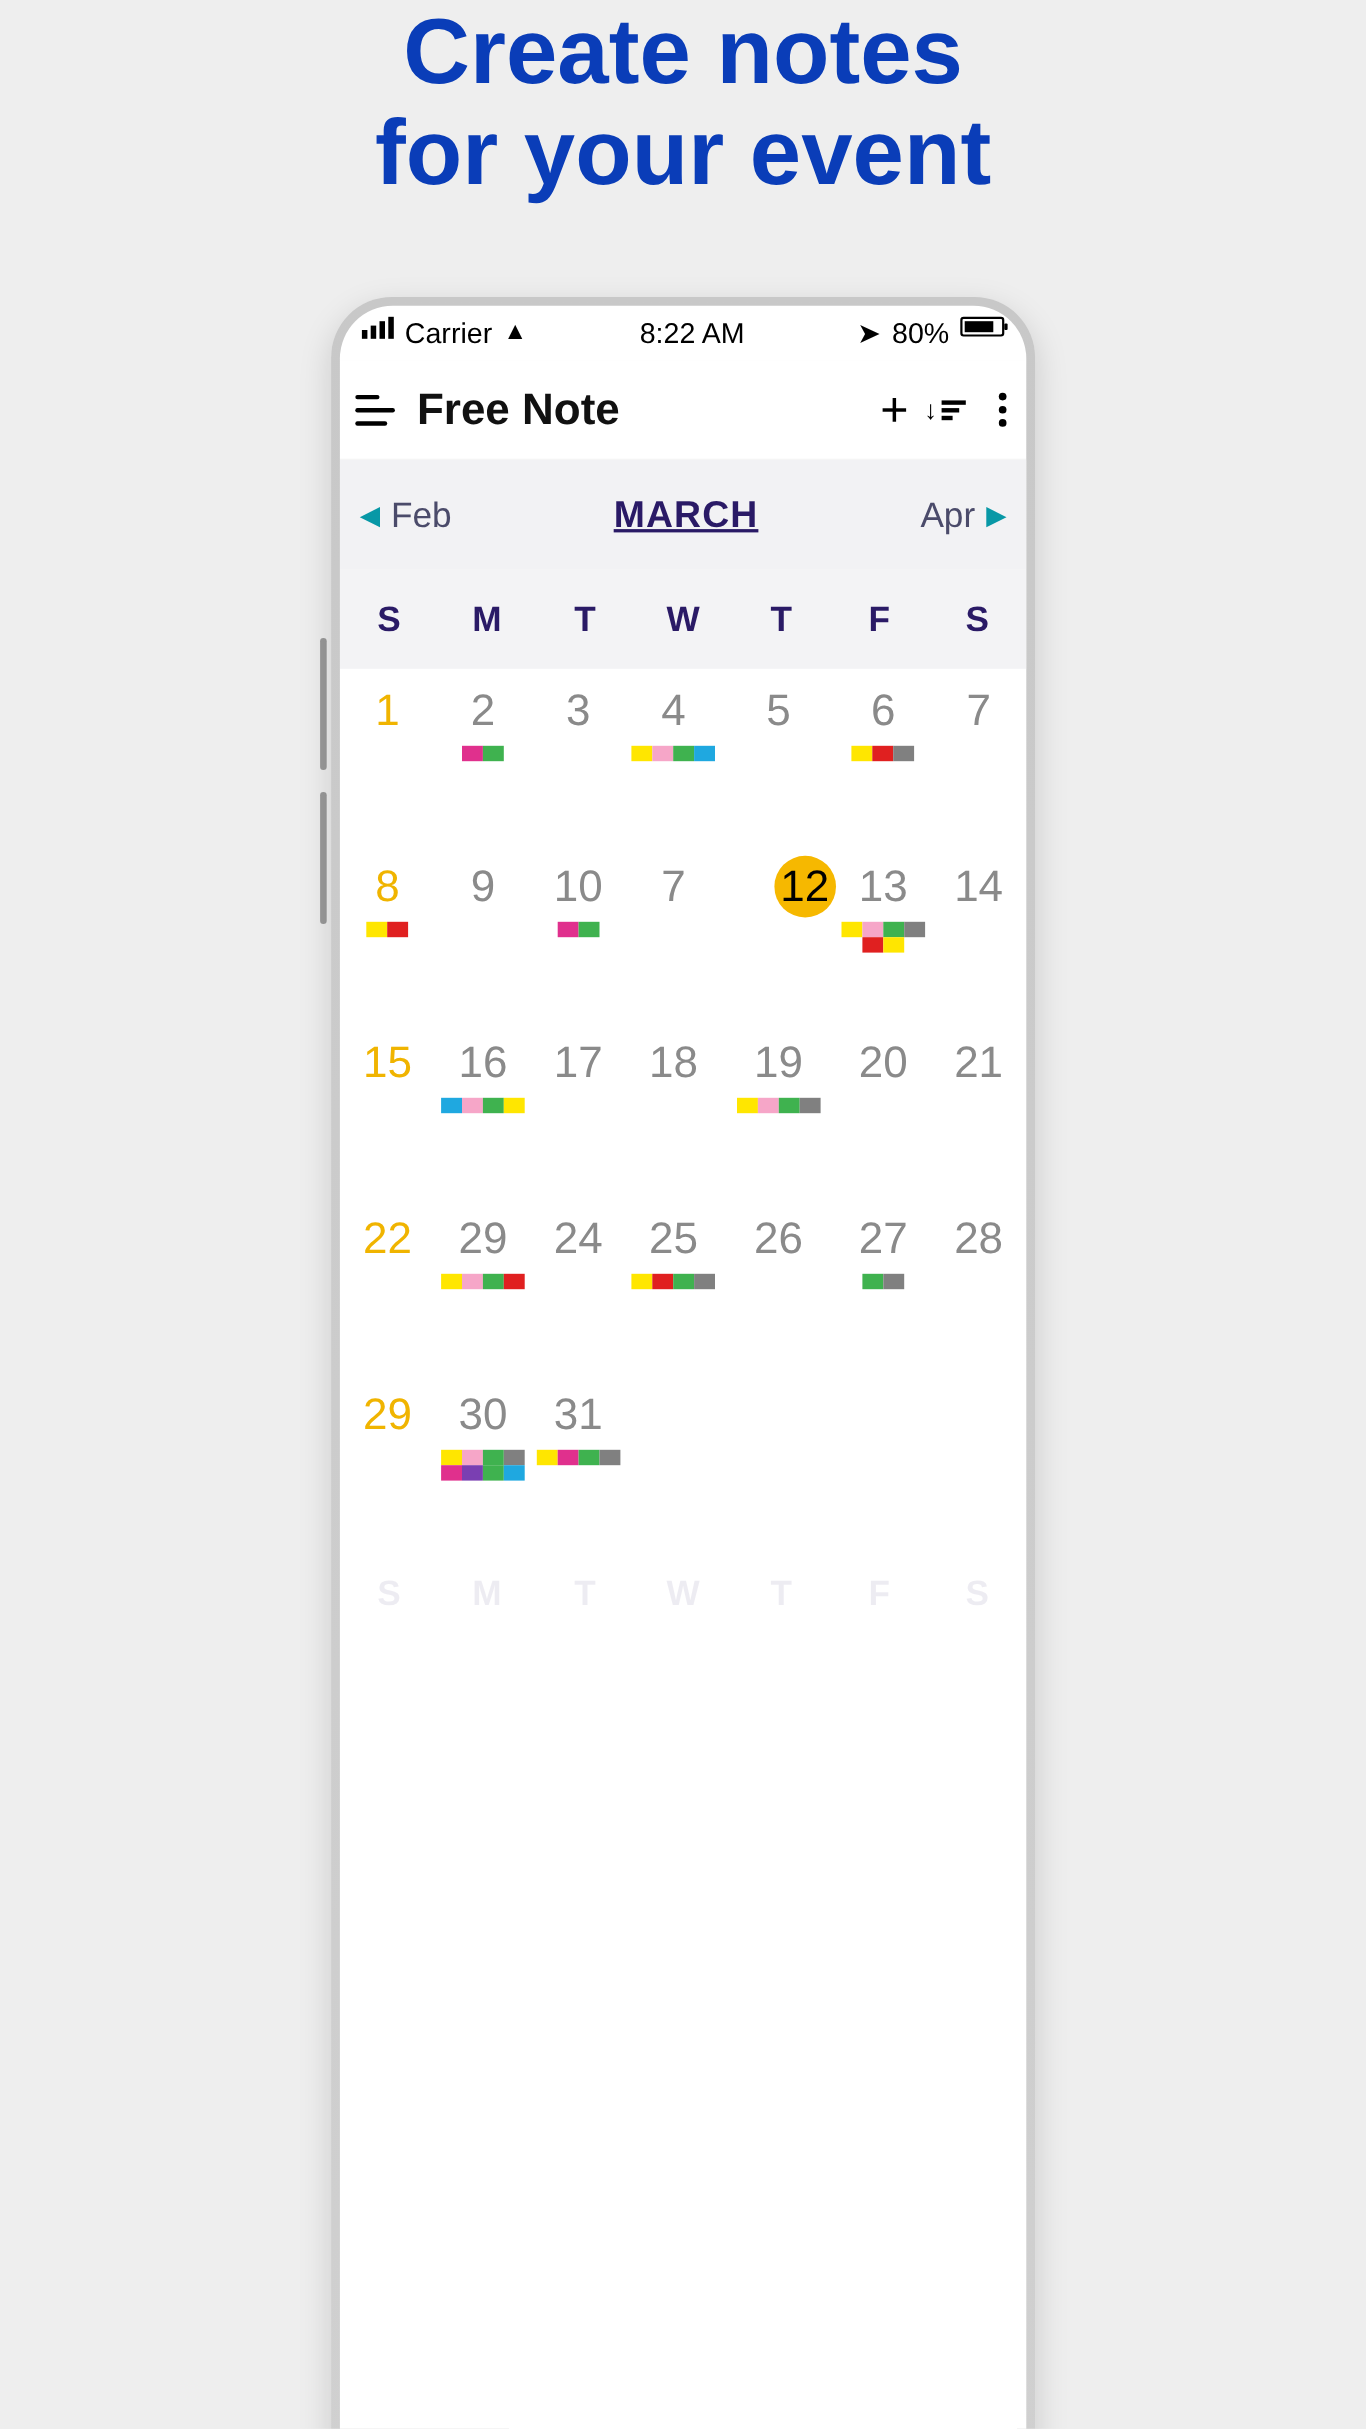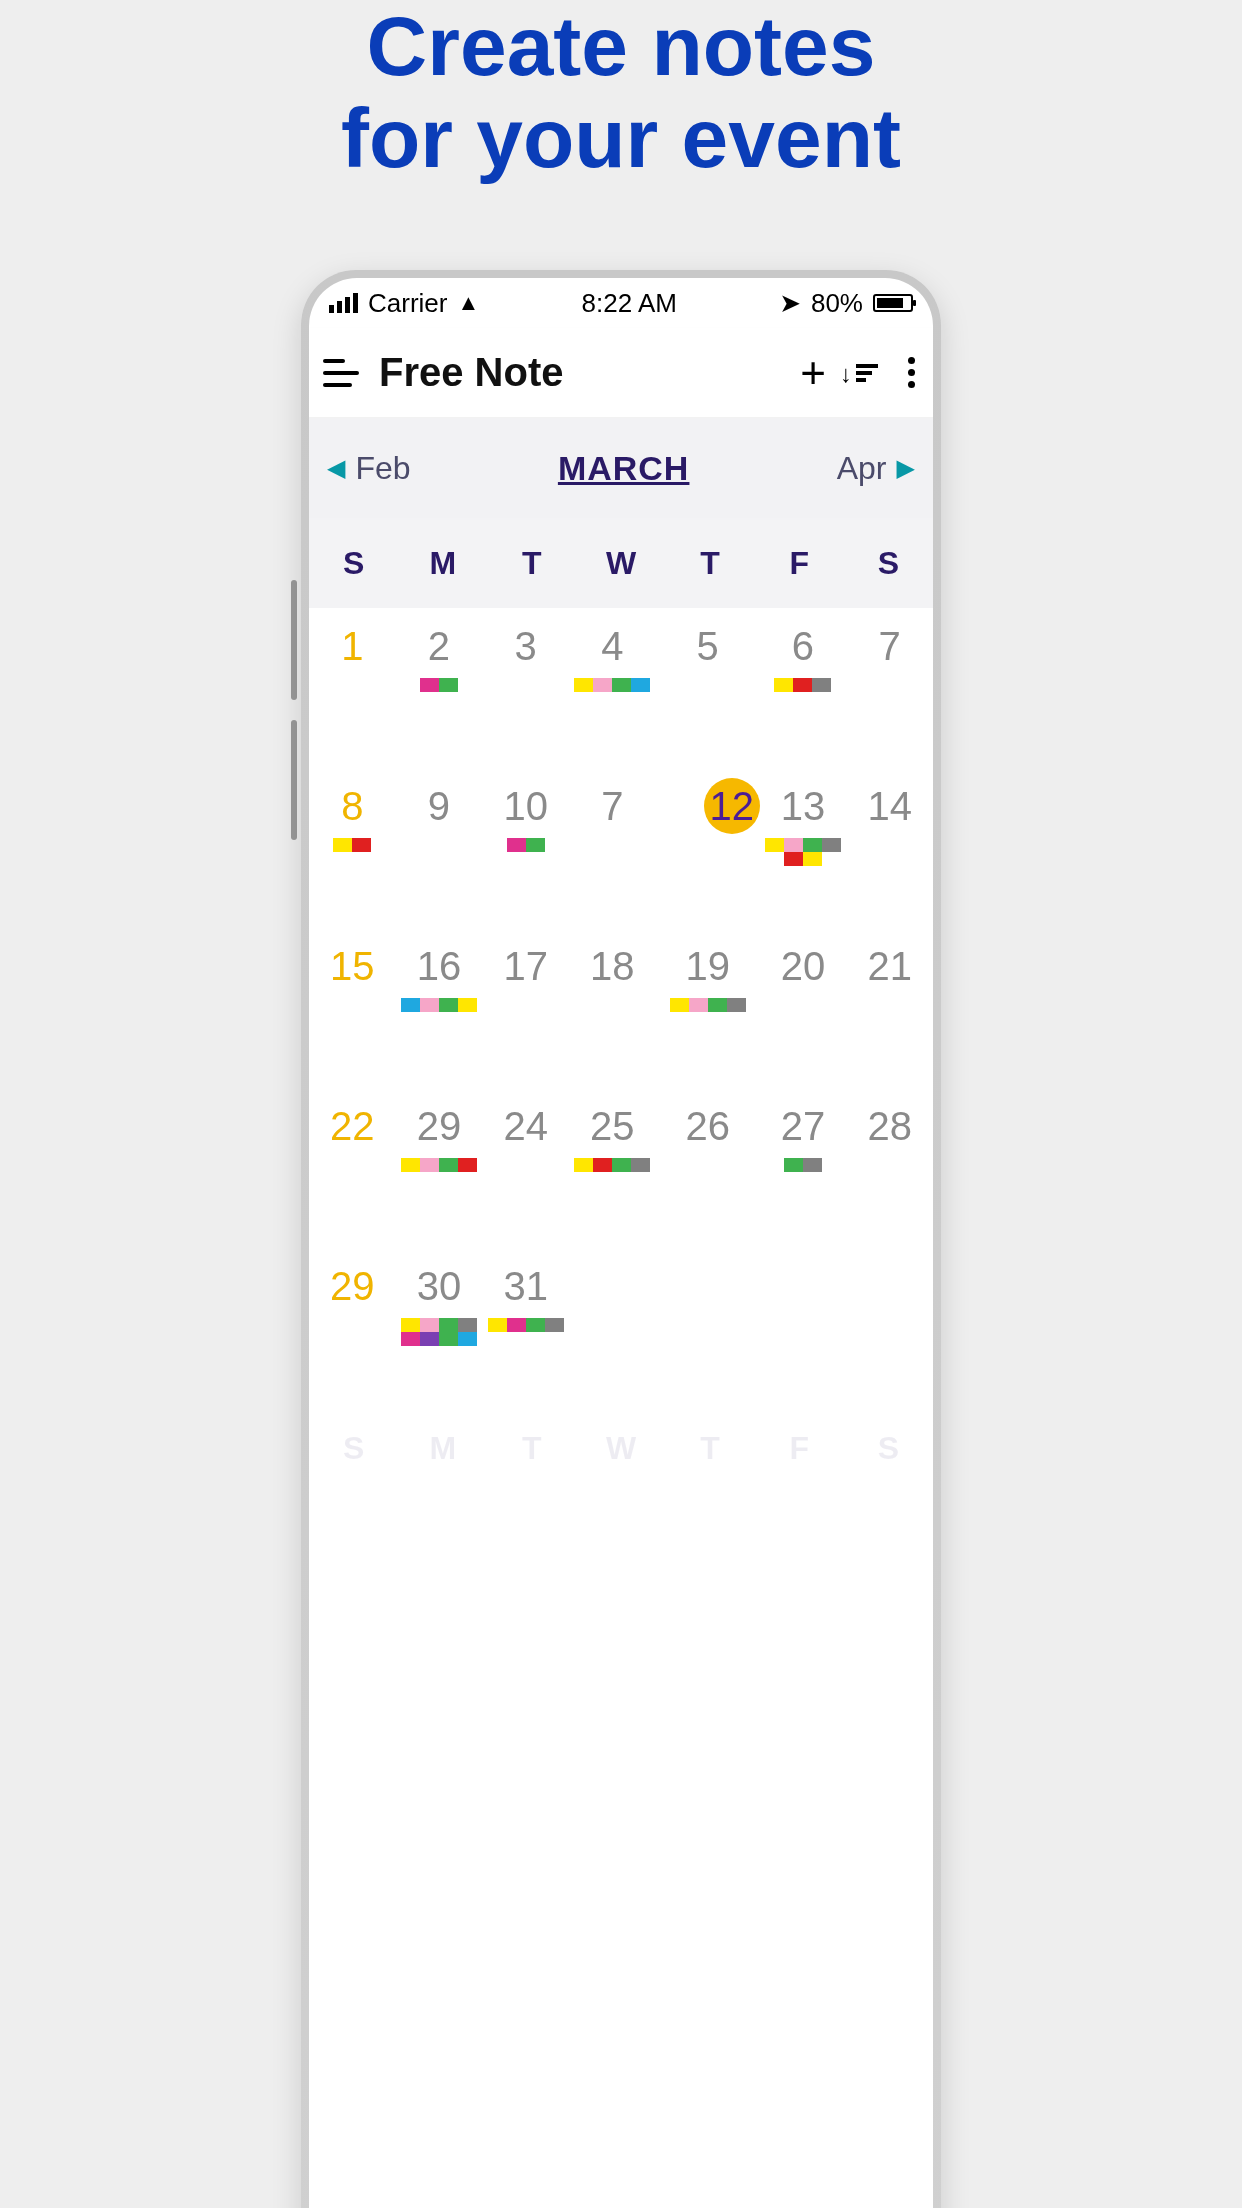--- a/index.html
+++ b/index.html
@@ -54,21 +54,21 @@
 .status-bar {
   height: 50px;
   display: flex;
   align-items: center;
   justify-content: space-between;
   padding: 0 20px;
   font-size: 26px;
   font-weight: 500;
   color: #000;
 }
-.status-left, .status-right { display:flex; align-items:center; gap:10px;}
+.status-left, .status-right { display:flex; align-items:flex-start; gap:10px;}
 .signal-bars { display:flex; align-items:flex-end; gap:3px;}
 .signal-bars span{ width:5px; background:#000;}
 .signal-bars span:nth-child(1){height:8px;}
 .signal-bars span:nth-child(2){height:12px;}
 .signal-bars span:nth-child(3){height:16px;}
 .signal-bars span:nth-child(4){height:20px;}
 .wifi-icon { font-size:22px; }
 .batt { width:40px; height:18px; border:2px solid #000; border-radius:3px; position:relative; padding:2px;}
 .batt::after{content:''; position:absolute; right:-5px; top:4px; width:3px; height:6px; background:#000; border-radius:1px;}
 .batt-fill{ width:80%; height:100%; background:#000;}
@@ -128,21 +128,21 @@
 }
 .cell {
   height: 160px;
   display:flex;
   flex-direction:column;
   align-items:center;
   padding-top:10px;
 }
 .cell .num { font-size:40px; font-weight:500; color:#8a8a8a; height:56px; display:flex; align-items:center; justify-content:center;}
 .cell.sun .num { color:#f0b400;}
-.cell.today .num { width:56px; height:56px; background:#f6b800; color:#4c1d95; border-radius:50%;margin-left:48px;}
+.cell.today .num { width:56px; height:56px; background:#f6b800; color:#000000; border-radius:50%;margin-left:48px;}
 .tags { display:flex; flex-wrap:wrap; justify-content:center; width:76px; margin-top:4px;}
 .tags span { width:19px; height:14px;}
 .c-pink{background:#e0308d;}
 .c-green{background:#3fb24f;}
 .c-yellow{background:#ffe600;}
 .c-blue{background:#1fa8e0;}
 .c-red{background:#e02020;}
 .c-gray{background:#808080;}
 .c-lpink{background:#f6a6c8;}
 .c-purple{background:#7a3fb2;}

